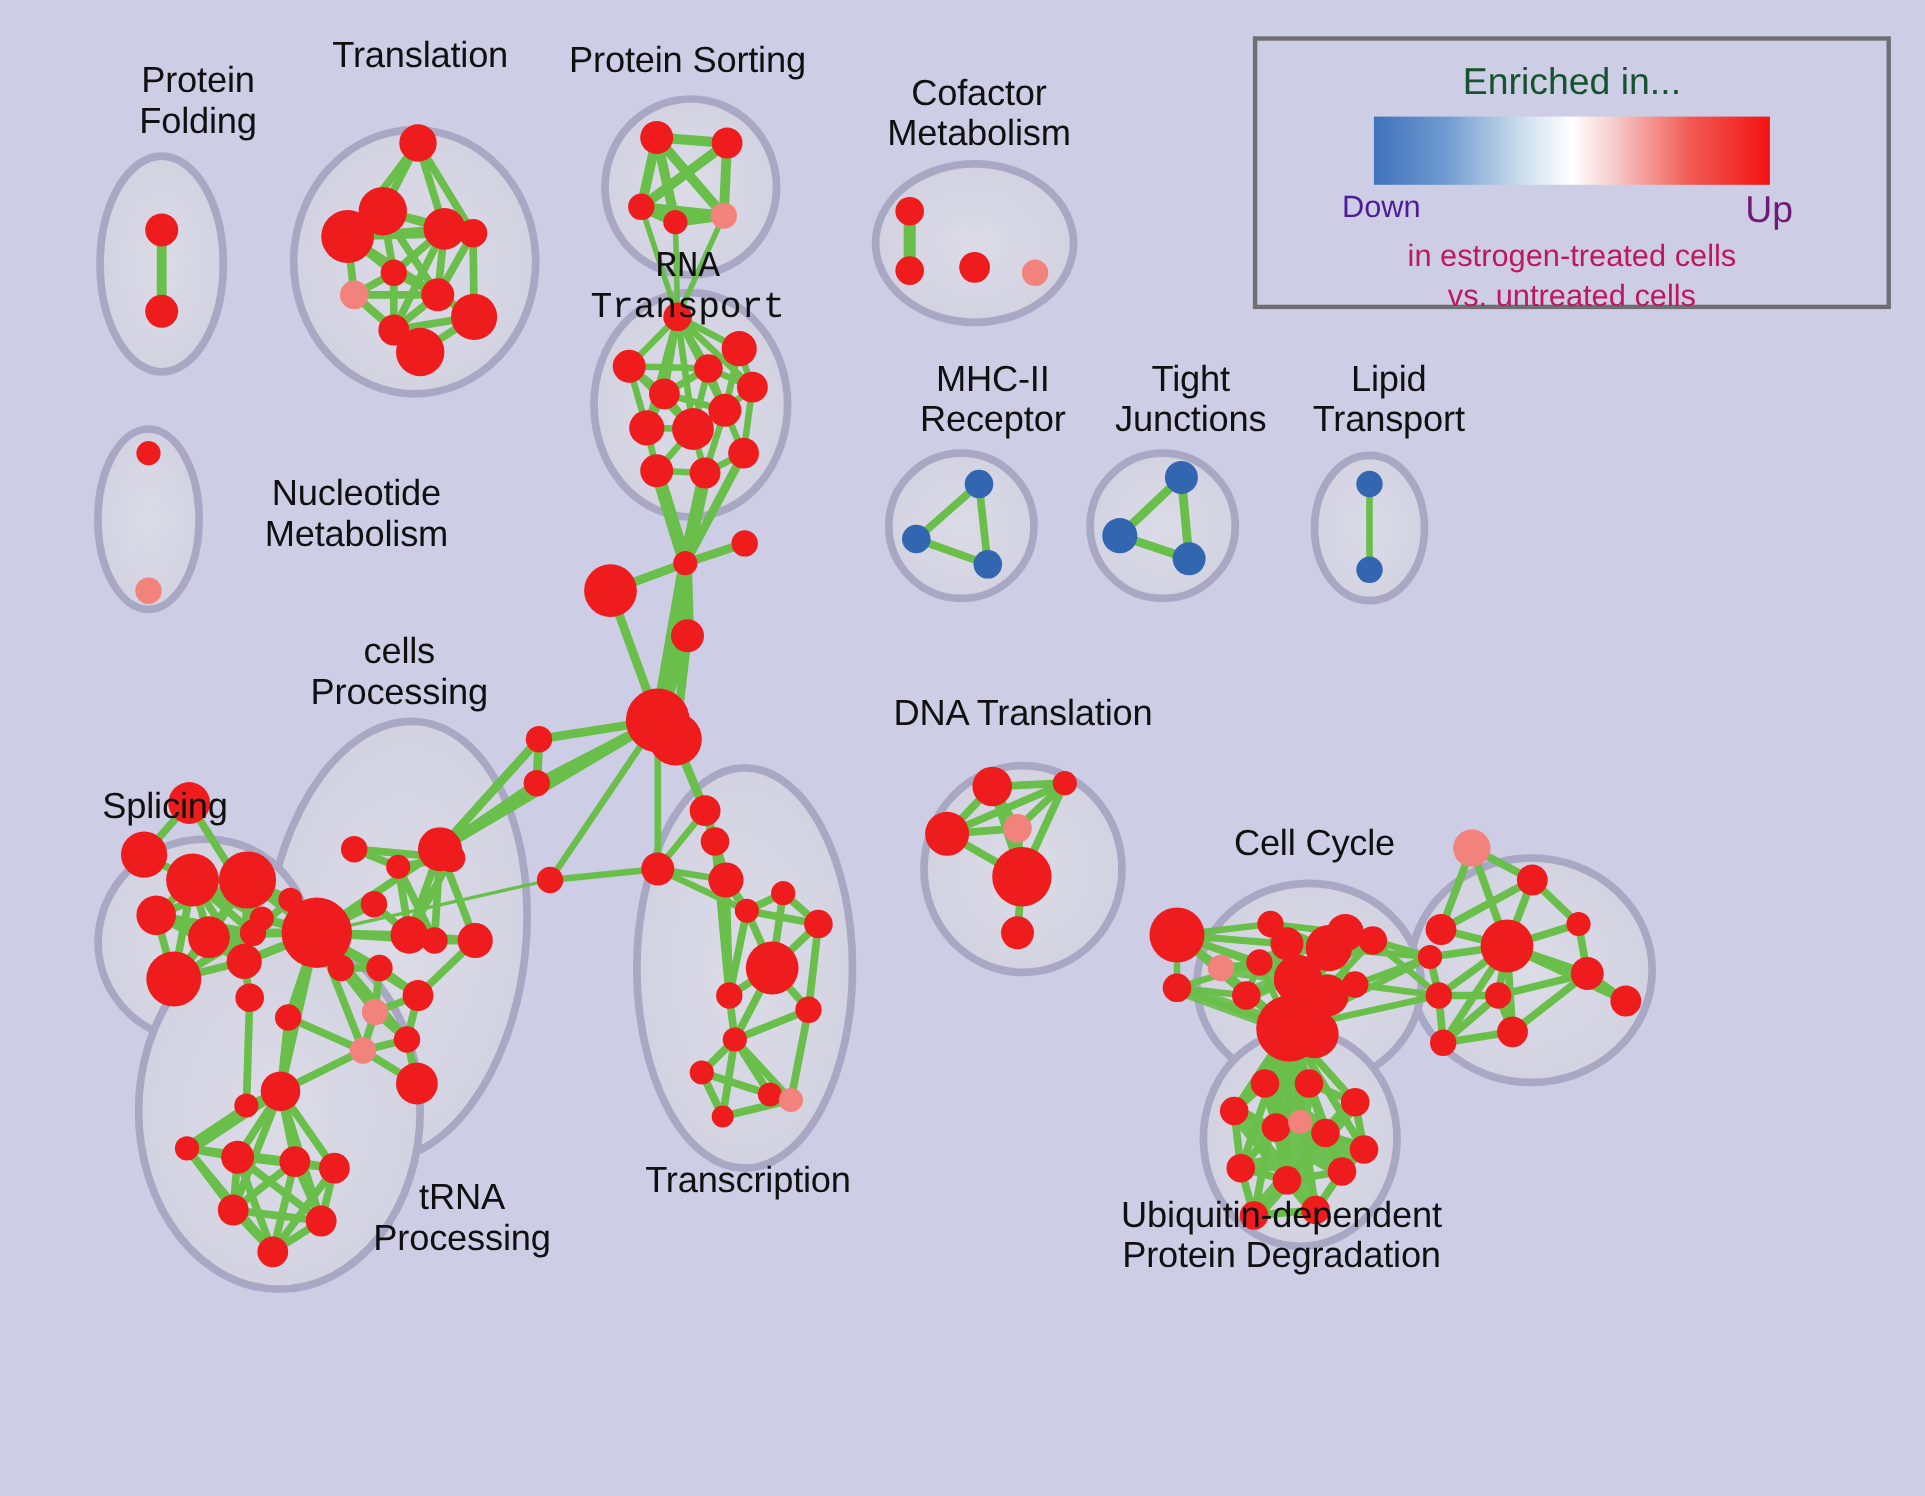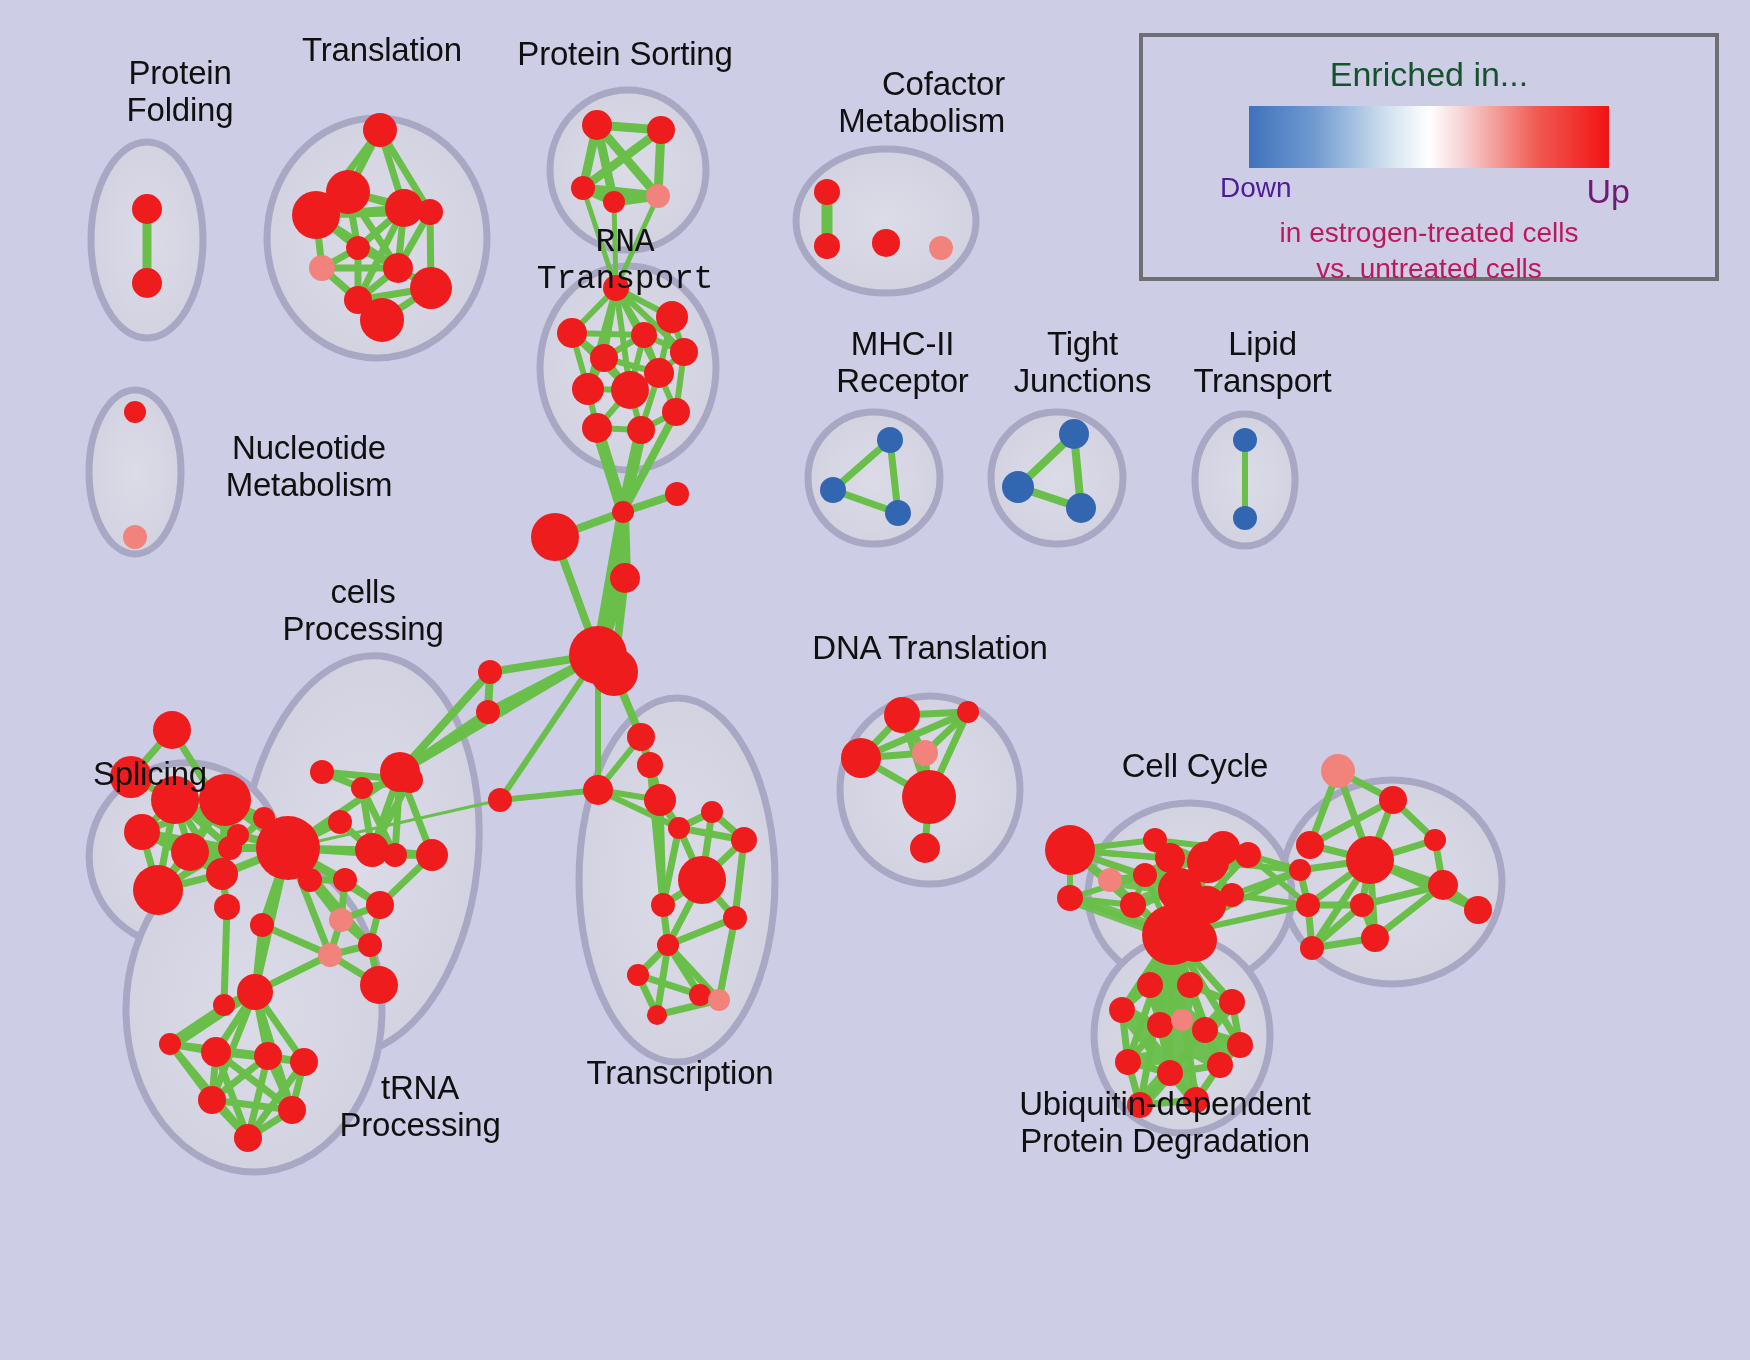--- a/index.html
+++ b/index.html
@@ -697,33 +697,33 @@
         <circle cx="1140" cy="1105" r="13" fill="#ee1c1c"></circle>
       <circle cx="1182" cy="1020" r="11" fill="#f2837c"></circle>
     </g>
   </svg>
 
   <div class="cl-label" style="left:80px;top:55px;width:200px;">Protein
 Folding</div>
   <div class="cl-label" style="left:272px;top:32px;width:220px;">Translation</div>
   <div class="cl-label" style="left:500px;top:36px;width:250px;">Protein Sorting</div>
   <div class="cl-label" style="left:500px;top:225px;width:250px;font-family:Liberation Mono, monospace;">RNA Transport</div>
-  <div class="cl-label" style="left:775px;top:66px;width:230px;text-align:right;">Cofactor
+  <div class="cl-label" style="left:775px;top:66px;width:230px;">Cofactor
 Metabolism</div>
-  <div class="cl-label" style="left:184px;top:430px;width:250px;">Nucleotide
+  <div class="cl-label" style="left:199px;top:430px;width:250px;">Nucleotide
 Metabolism</div>
   <div class="cl-label" style="left:795px;top:326px;width:215px;">MHC-II
 Receptor</div>
   <div class="cl-label" style="left:975px;top:326px;width:215px;">Tight
 Junctions</div>
   <div class="cl-label" style="left:1155px;top:326px;width:215px;">Lipid
 Transport</div>
   <div class="cl-label" style="left:248px;top:574px;width:230px;">cells
 Processing</div>
-  <div class="cl-label" style="left:55px;top:756px;width:190px;">Splicing</div>
+  <div class="cl-label" style="left:55px;top:715px;width:190px;">Splicing</div>
   <div class="cl-label" style="left:305px;top:1070px;width:230px;">tRNA
 Processing</div>
   <div class="cl-label" style="left:555px;top:1055px;width:250px;">Transcription</div>
   <div class="cl-label" style="left:795px;top:630px;width:270px;">DNA Translation</div>
   <div class="cl-label" style="left:1095px;top:748px;width:200px;">Cell Cycle</div>
   <div class="cl-label" style="left:955px;top:1086px;width:420px;">Ubiquitin-dependent
 Protein Degradation</div>
 
   <div id="legend">
     <div class="ltitle">Enriched in...</div>

